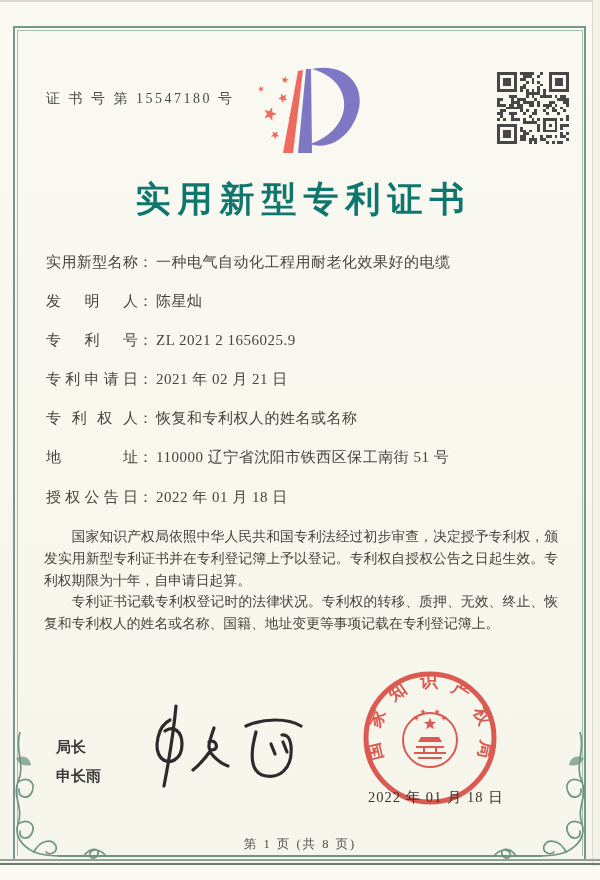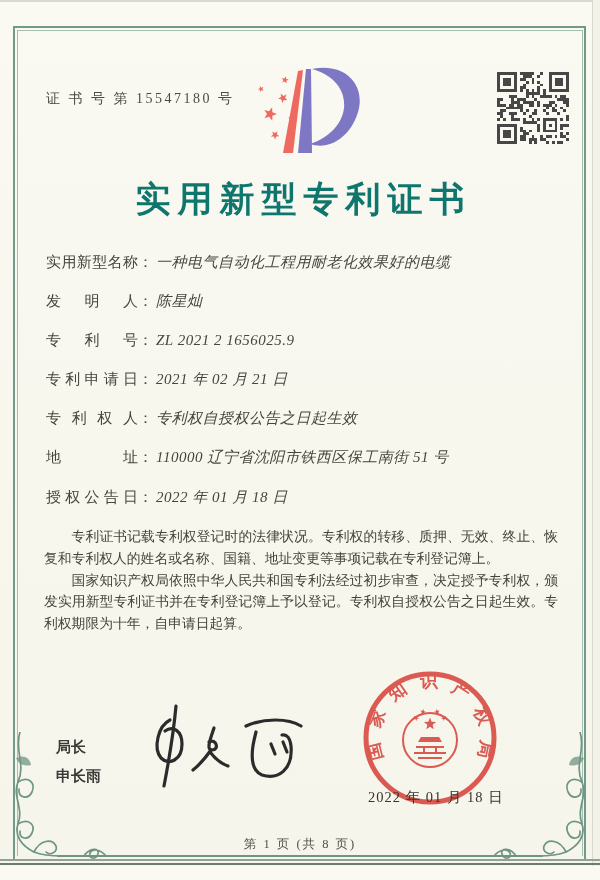--- a/index.html
+++ b/index.html
@@ -24,21 +24,21 @@
   .cert-no{position:absolute;left:46px;top:66px;font-size:14px;letter-spacing:2.5px;color:#4b4a44;margin-top:24px;}
   .logo{position:absolute;left:250px;top:58px;width:110px;height:108px;}
   .qr{position:absolute;left:497px;top:72px;width:72px;height:72px;}
   .qr svg{width:100%;height:100%;shape-rendering:crispEdges;}
   .qr rect{fill:var(--qr-dark);}
   .title{position:absolute;top:176px;left:0;right:0;text-align:center;
     font-size:35px;font-weight:700;letter-spacing:7px;padding-left:7px;color:#0f766e;}
   .field-row{position:absolute;left:46px;right:44px;font-size:15px;color:#46453e;white-space:nowrap;}
   .flabel{display:inline-block;width:92px;text-align:justify;text-align-last:justify;vertical-align:bottom;}
   .fcolon{display:inline-block;width:16px;}
-  .fvalue{margin-left:2px;letter-spacing:.5px;font-style:italic;}
+  .fvalue{margin-left:2px;letter-spacing:.5px;}
   .pair2{position:absolute;left:264px;top:0;}
   .body-text{position:absolute;left:44px;right:42px;top:526px;font-size:13.8px;line-height:21.8px;
     text-align:justify;color:#44433c;}
   .body-text p{text-indent:2em;}
   .exec{position:absolute;left:56px;top:733px;font-size:15px;font-weight:700;color:#3a3a36;line-height:29px;}
   .sig{position:absolute;left:138px;top:700px;width:195px;height:92px;}
   .sig path{fill:none;stroke:#2b2b2b;stroke-width:3.2;stroke-linecap:round;stroke-linejoin:round;}
   .seal{position:absolute;left:358px;top:666px;width:144px;height:144px;mix-blend-mode:multiply;opacity:.93;}
   .seal .ring{fill:none;stroke:var(--seal-red);stroke-width:5;}
   .seal .emb{stroke:var(--seal-red);fill:none;stroke-width:2;}
@@ -375,32 +375,32 @@
 <div class="field-row" style="top:292px">
   <span class="flabel">发明人</span><span class="fcolon">：</span><span class="fvalue">陈星灿</span>
 </div>
 <div class="field-row" style="top:331px">
   <span class="flabel">专利号</span><span class="fcolon">：</span><span class="fvalue">ZL 2021 2 1656025.9</span>
 </div>
 <div class="field-row" style="top:370px">
   <span class="flabel">专利申请日</span><span class="fcolon">：</span><span class="fvalue">2021 年 02 月 21 日</span>
 </div>
 <div class="field-row" style="top:409px">
-  <span class="flabel">专利权人</span><span class="fcolon">：</span><span class="fvalue">专利权自授权公告之日起生效</span>
+  <span class="flabel">专利权人</span><span class="fcolon">：</span><span class="fvalue">恢复和专利权人的姓名或名称</span>
 </div>
 <div class="field-row" style="top:448px">
   <span class="flabel">地址</span><span class="fcolon">：</span><span class="fvalue">110000  辽宁省沈阳市铁西区保工南街 51 号</span>
 </div>
 <div class="field-row" style="top:488px">
   <span class="flabel">授权公告日</span><span class="fcolon">：</span><span class="fvalue">2022 年 01 月 18 日</span>
 </div>
 
 <div class="body-text">
+  <p>国家知识产权局依照中华人民共和国专利法经过初步审查，决定授予专利权，颁发实用新型专利证书并在专利登记簿上予以登记。专利权自授权公告之日起生效。专利权期限为十年，自申请日起算。</p>
   <p>专利证书记载专利权登记时的法律状况。专利权的转移、质押、无效、终止、恢复和专利权人的姓名或名称、国籍、地址变更等事项记载在专利登记簿上。</p>
-  <p>国家知识产权局依照中华人民共和国专利法经过初步审查，决定授予专利权，颁发实用新型专利证书并在专利登记簿上予以登记。专利权自授权公告之日起生效。专利权期限为十年，自申请日起算。</p>
 </div>
 
 <div class="exec">
   <div>局长</div>
   <div>申长雨</div>
 </div>
 
 <svg class="sig" viewBox="0 0 195 92" aria-hidden="true">
   <path d="M32,20 C20,26 15,48 23,58 C31,66 44,60 44,44 C44,31 35,25 27,31"></path>
   <path d="M38,6 C36,28 31,60 26,86"></path>

